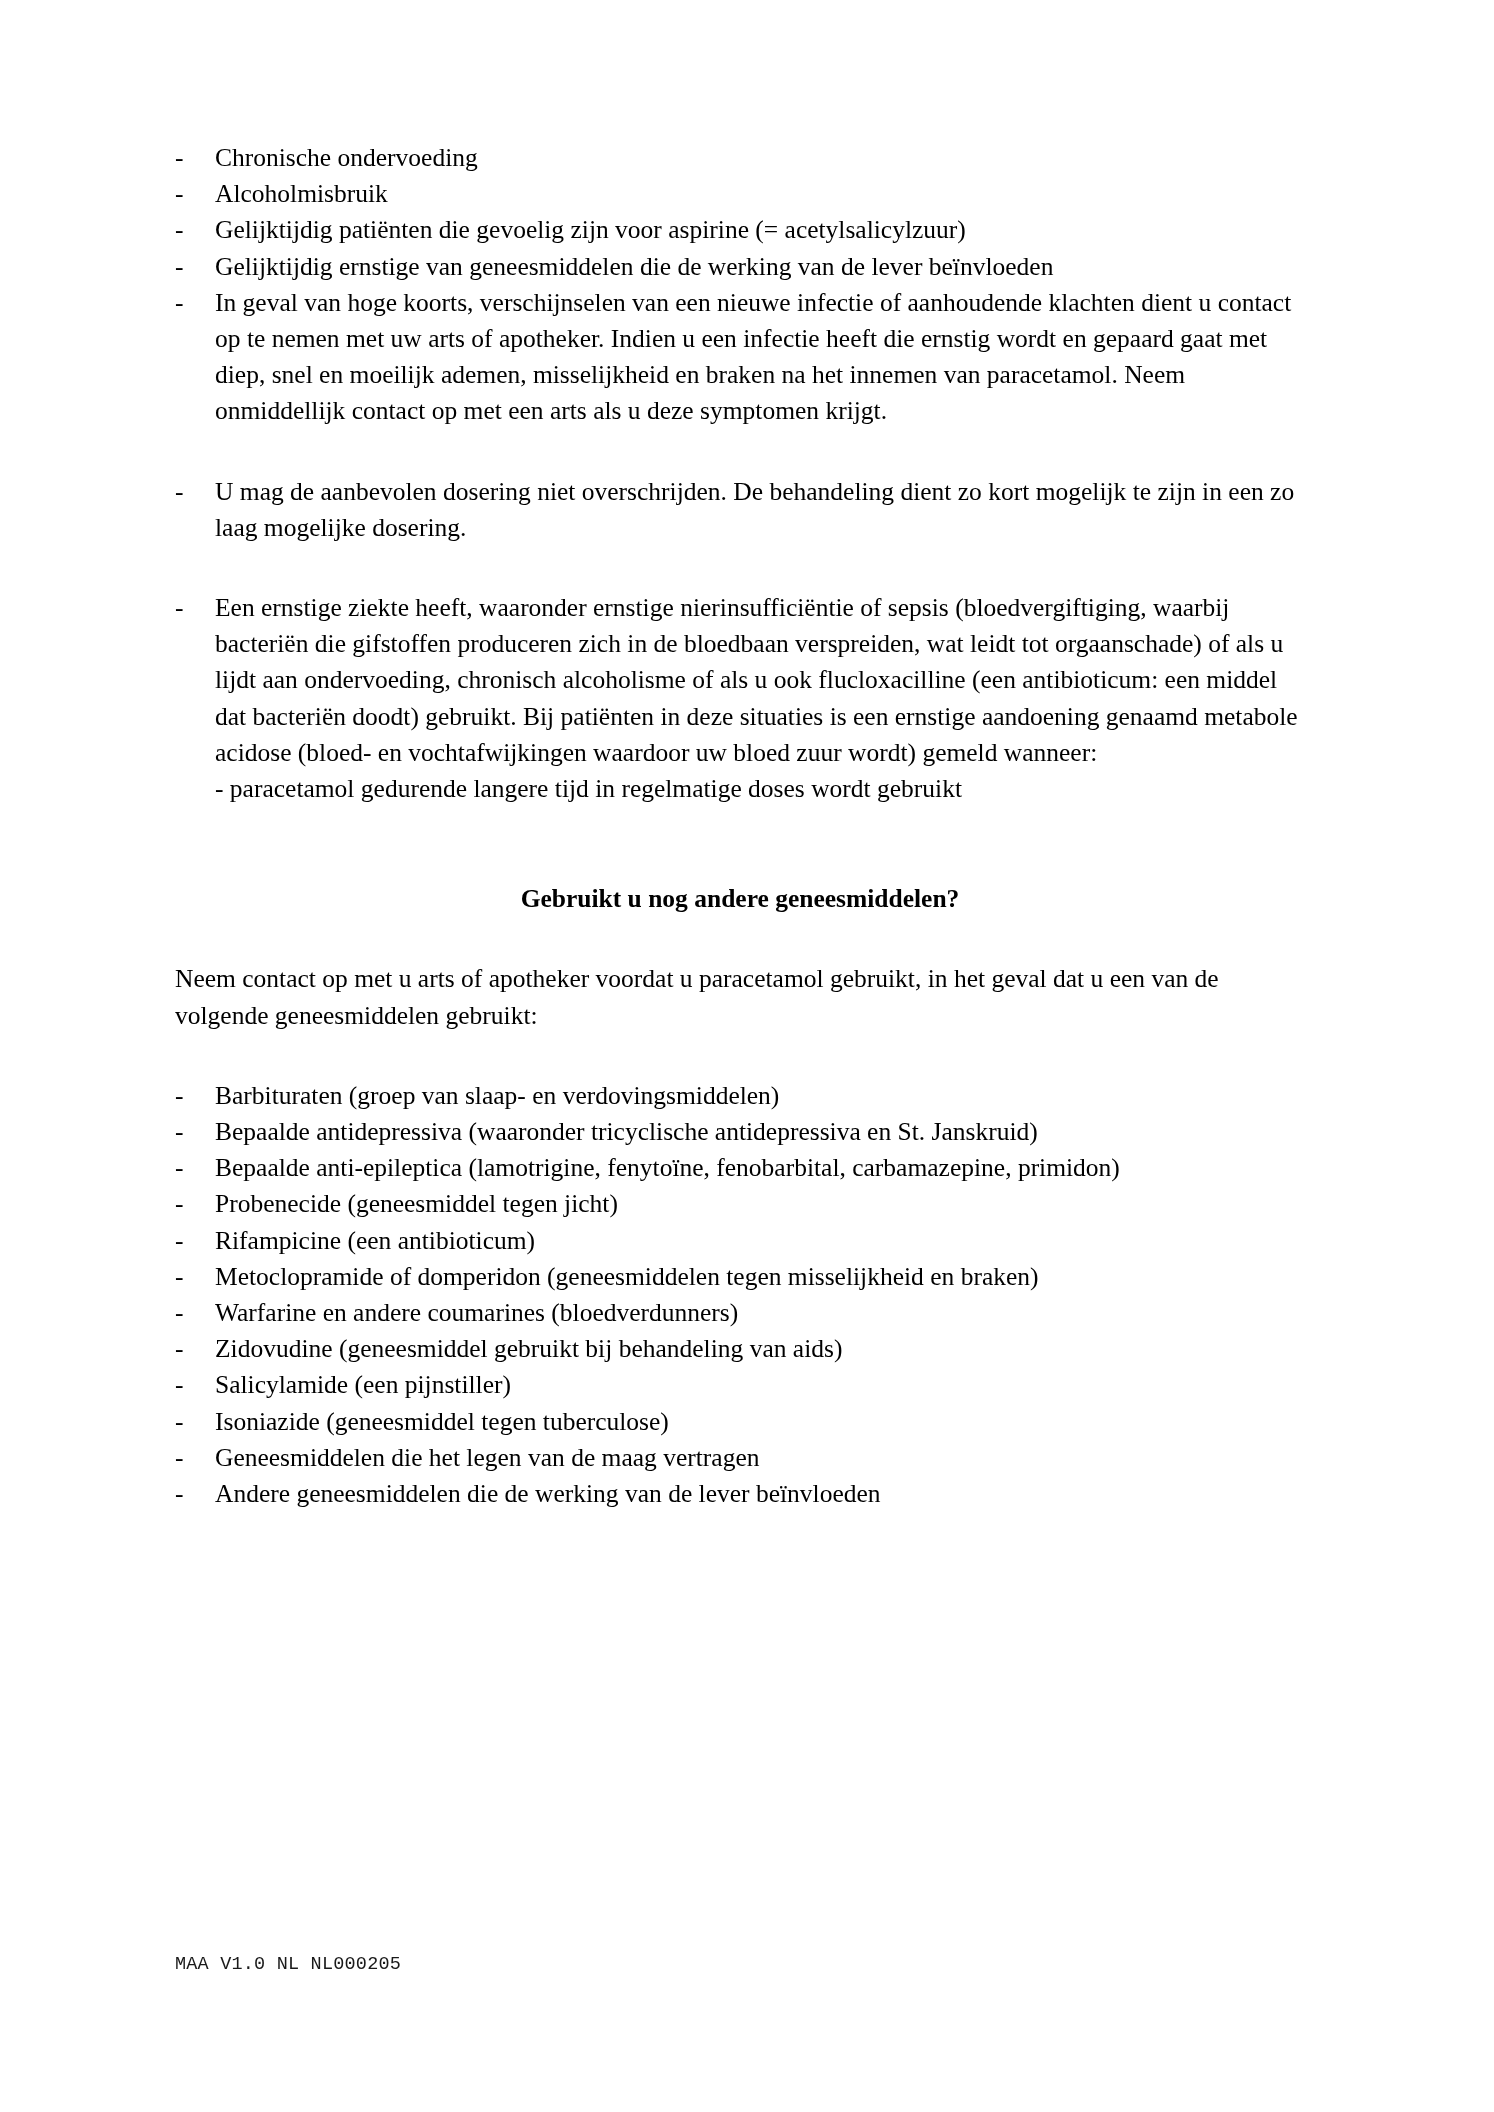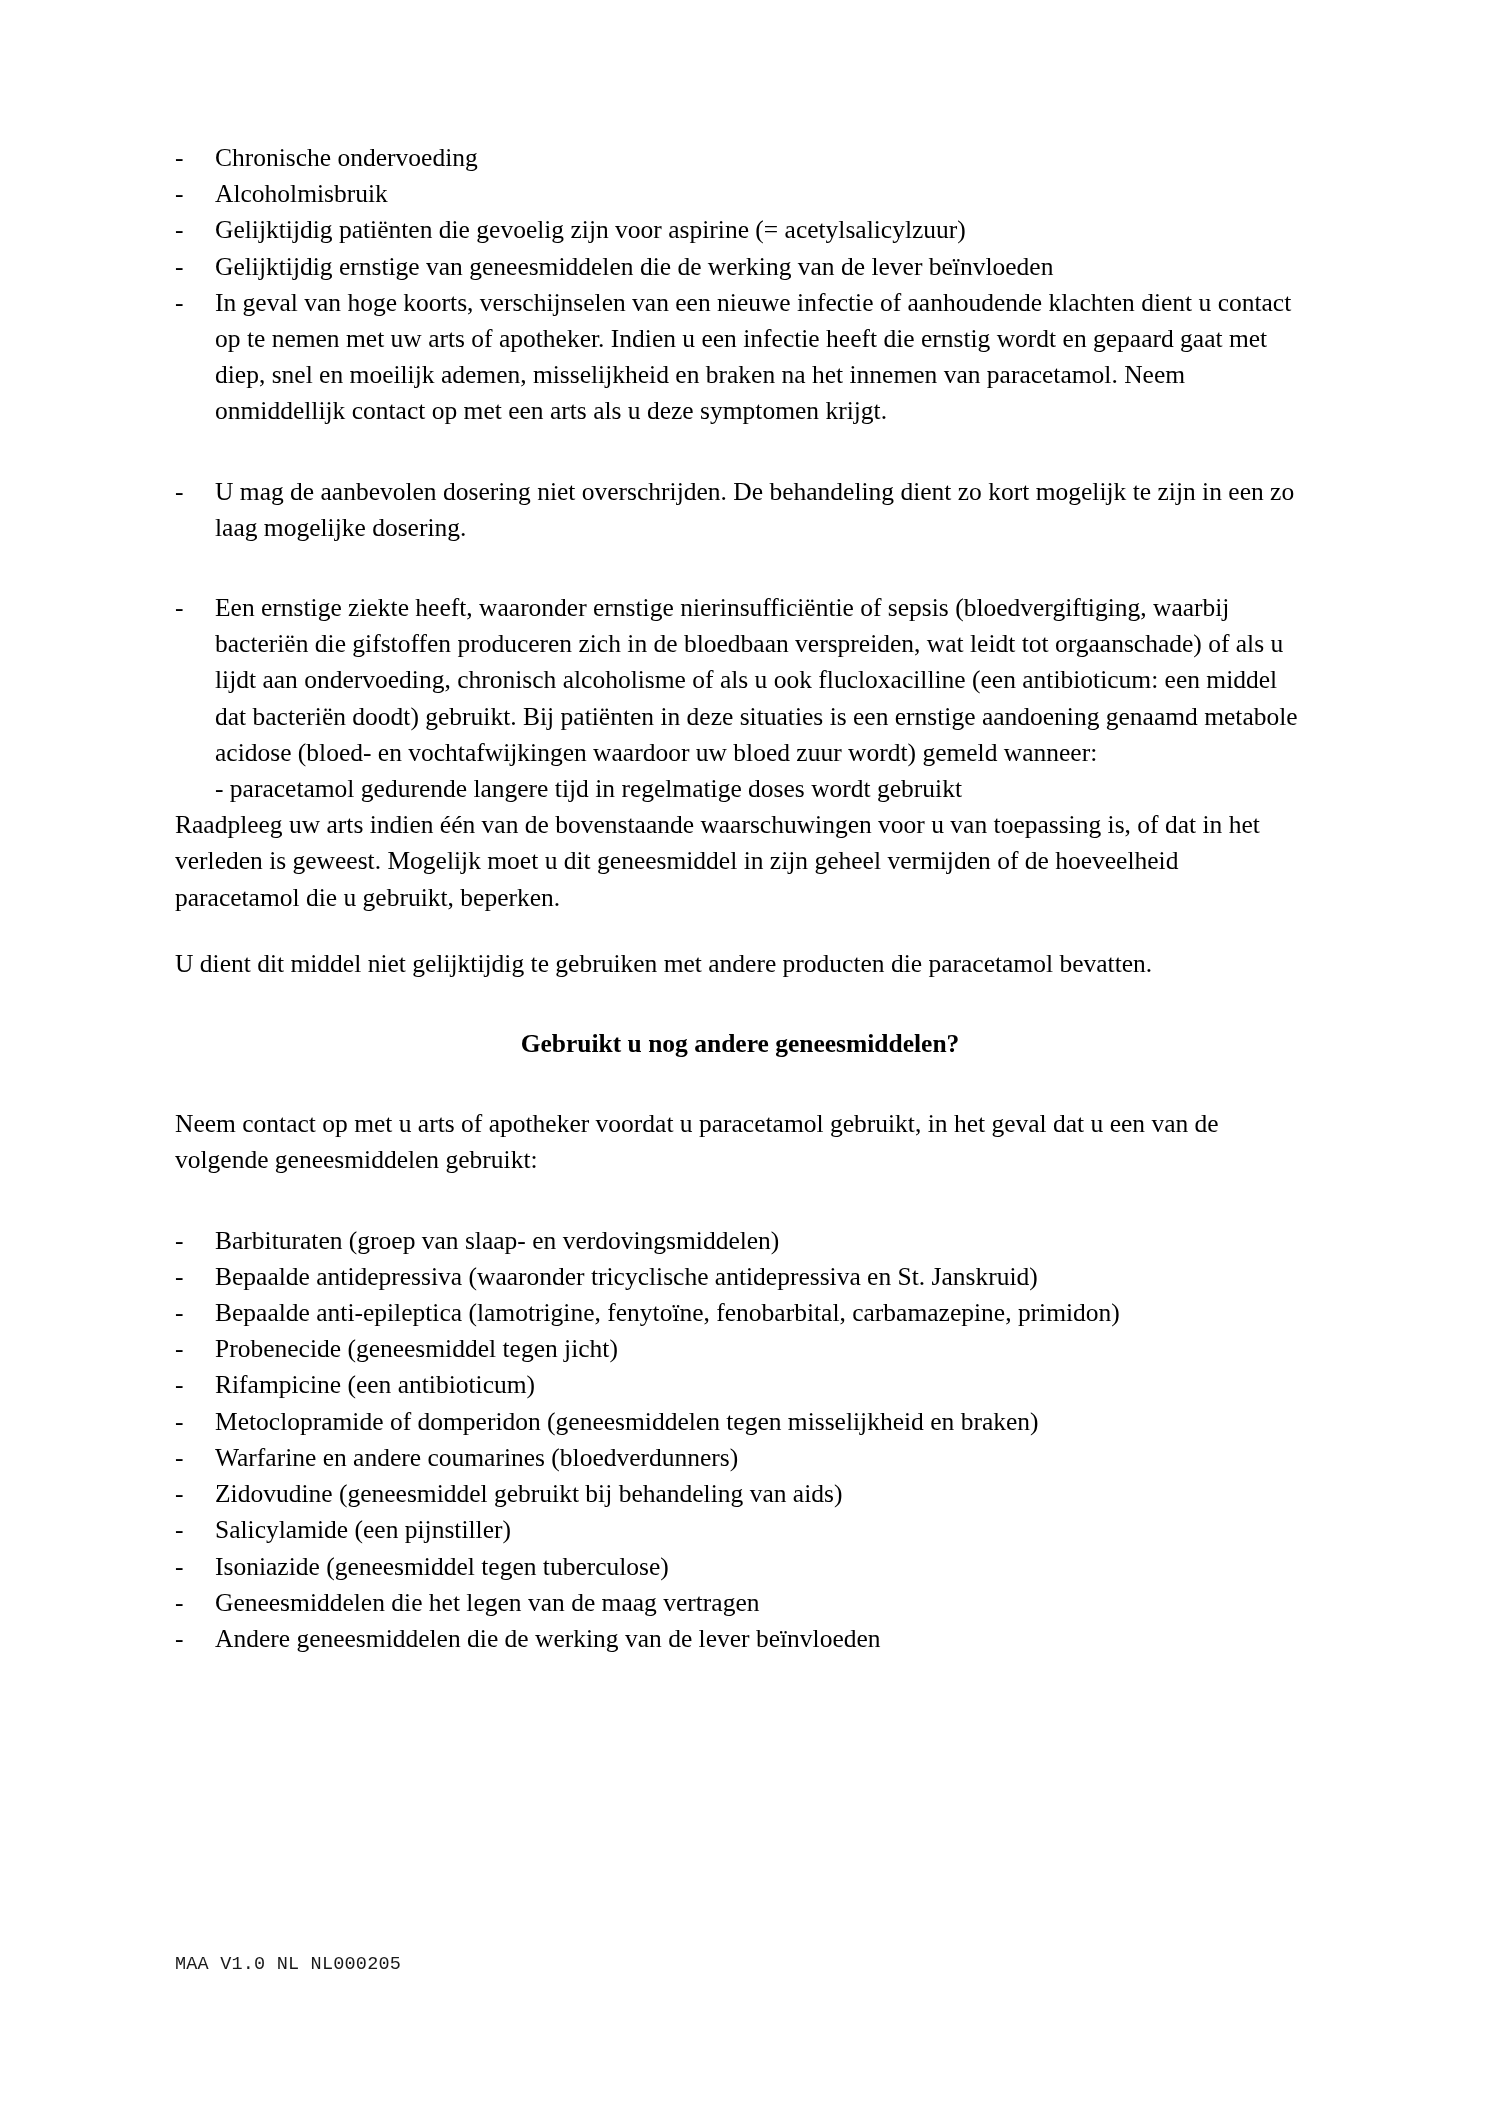--- a/index.html
+++ b/index.html
@@ -122,25 +122,23 @@
     <div class="gap-xl"></div>
 
     <ul class="bullets">
       <li class="bullet">
         <span class="dash">-</span>
         <span class="bullet-body">Een ernstige ziekte heeft, waaronder ernstige nierinsufficiëntie of sepsis (bloedvergiftiging, waarbij bacteriën die gifstoffen produceren zich in de bloedbaan verspreiden, wat leidt tot orgaanschade) of als u lijdt aan ondervoeding, chronisch alcoholisme of als u ook flucloxacilline (een antibioticum: een middel dat bacteriën doodt) gebruikt. Bij patiënten in deze situaties is een ernstige aandoening genaamd metabole acidose (bloed- en vochtafwijkingen waardoor uw bloed zuur wordt) gemeld wanneer:</span>
         <span class="sub-line">- paracetamol gedurende langere tijd in regelmatige doses wordt gebruikt</span>
       </li>
     </ul>
 
-    <p class="flow">Raadpleeg uw arts indien één van de bovenstaande waarschuwingen voor u van toepassing is, of dat in het verleden is geweest. Mogelijk moet u dit geneesmiddel in zijn geheel vermijden of de hoeveelheid paracetamol die u gebruikt, beperken.</p>
 
     <div class="gap-md"></div>
 
-    <p class="flow">U dient dit middel niet gelijktijdig te gebruiken met andere producten die paracetamol bevatten.</p>
 
     <div class="gap-xl"></div>
 
     <p class="para bold">Gebruikt u nog andere geneesmiddelen?</p>
 
     <div class="gap-xl"></div>
 
     <p class="flow">Neem contact op met u arts of apotheker voordat u paracetamol gebruikt, in het geval dat u een van de volgende geneesmiddelen gebruikt:</p>
 
     <div class="gap-xl"></div>

